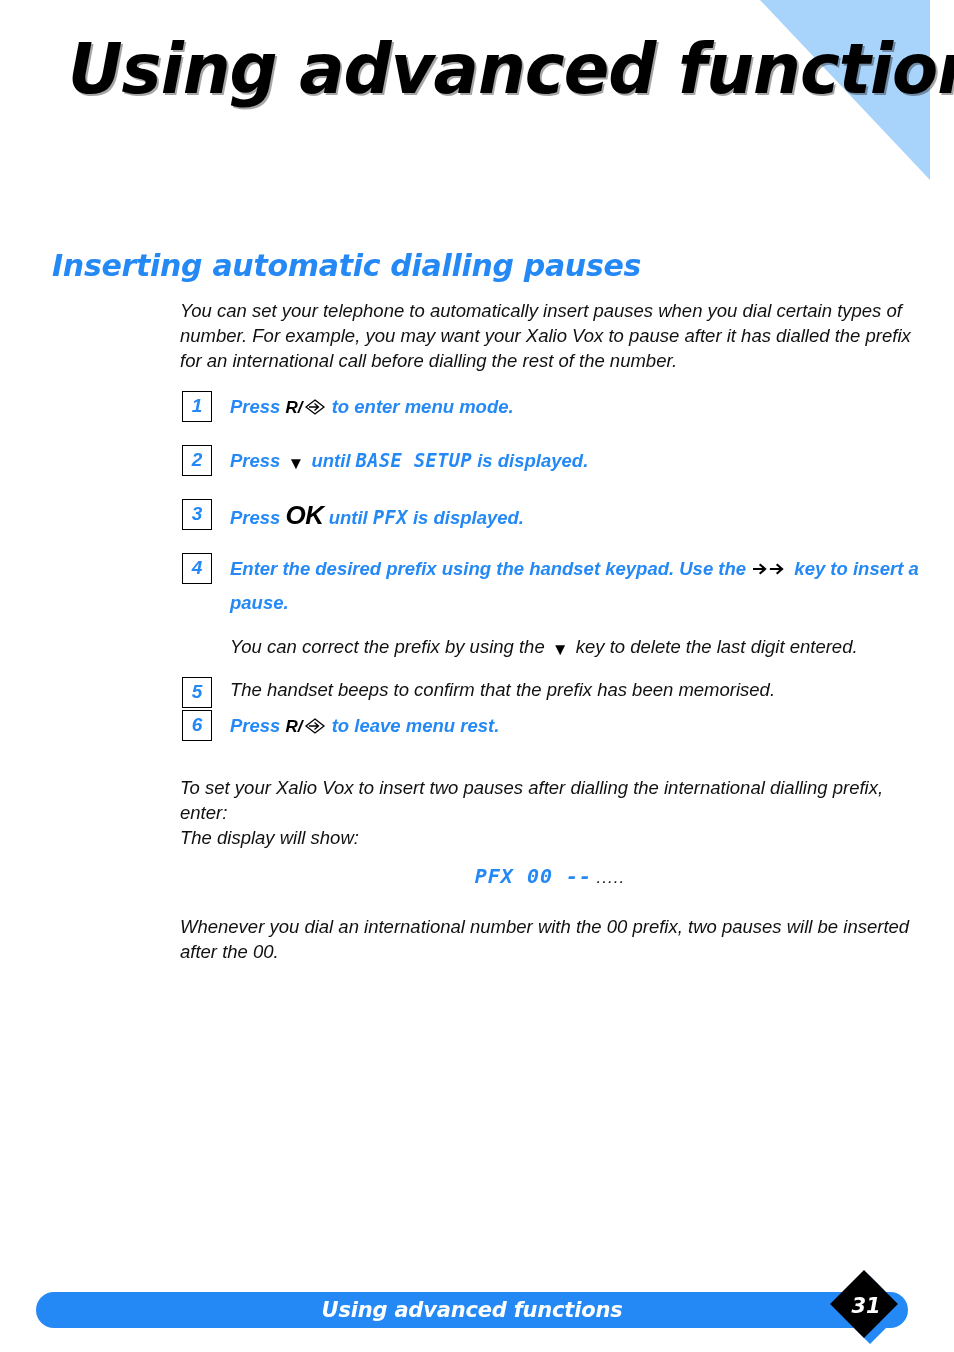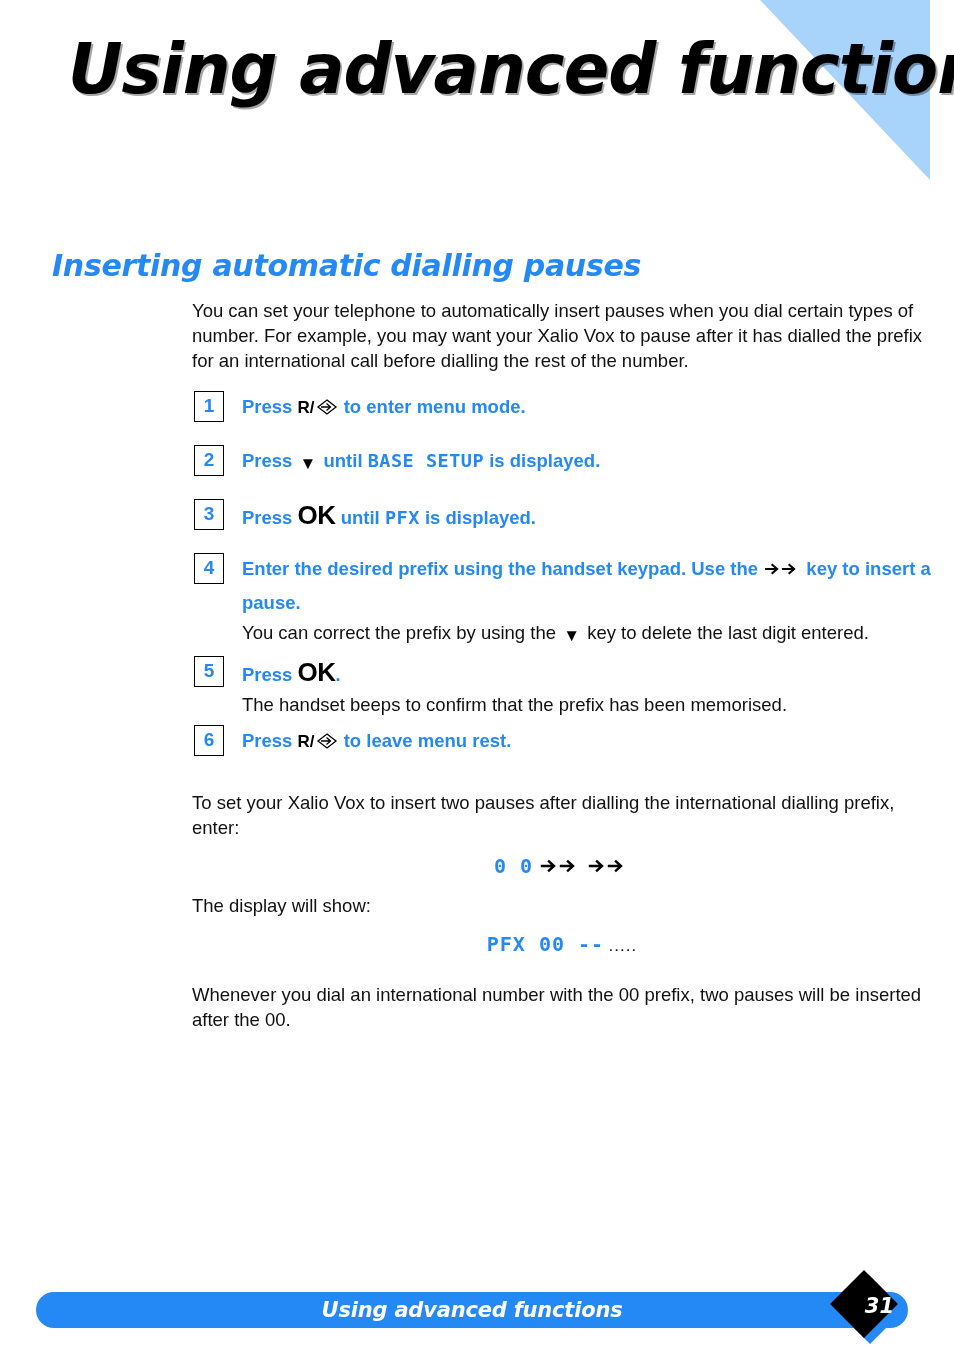--- a/index.html
+++ b/index.html
@@ -59,23 +59,24 @@
     font-style: italic;
     font-size: 30px;
     color: #2589f5;
     letter-spacing: -0.3px;
     white-space: nowrap;
   }
 
   
   .content {
     position: absolute;
-    left: 192px;
+    left: 180px;
     top: 298px;
     width: 740px;
+    font-style: italic;
   }
 
   .body-para {
     font-size: 18.5px;
     line-height: 25px;
     color: #111111;
     margin: 0;
   }
 
   
@@ -105,21 +106,21 @@
     font-weight: bold;
     font-size: 18.5px;
     line-height: 32px;
     color: #2589f5;
   }
   .step-sub {
     font-weight: normal;
     font-size: 18.5px;
     line-height: 25px;
     color: #111111;
-    margin-top: 1px;
+    margin-top: 15px;
   }
   .mono-blue {
     font-family: "DejaVu Sans Mono", monospace;
     font-weight: bold;
     color: #2589f5;
     letter-spacing: 0.5px;
     text-align: right;
   }
   .key-ok {
     font-family: "Liberation Sans", sans-serif;
@@ -252,21 +253,21 @@
     background: #000000;
     transform: rotate(45deg);
   }
   .badge-num {
     position: absolute;
     left: 0;
     top: 0;
     width: 56px;
     height: 56px;
     line-height: 56px;
-    text-align: right;
+    text-align: center;
     font-family: "DejaVu Sans", sans-serif;
     font-weight: bold;
     font-style: italic;
     font-size: 21px;
     color: #ffffff;
     z-index: 3;
   }
 </style>
 </head>
 <body>
@@ -330,55 +331,40 @@
       </div>
       <div class="step-sub">
         <span>You can correct the prefix by using the</span>
         <span class="icon-down">▼</span>
         <span>key to delete the last digit entered.</span>
       </div>
     </div>
 
     <div class="step step-5">
       <div class="step-num">5</div>
-      <div class="step-text">
-        <span>Press</span>
-        <span class="key-ok">OK</span><span>.</span>
-      </div>
       <div class="step-sub">The handset beeps to confirm that the prefix has been memorised.</div>
     </div>
 
     <div class="step step-6">
       <div class="step-num">6</div>
       <div class="step-text">
         <span>Press</span>
         <span class="key-r">R/</span><span class="icon-flash"><svg width="22" height="18" viewBox="0 0 22 18">
               <polygon points="11,2 20,9 11,16 2,9" fill="none" stroke="#000" stroke-width="1.3"></polygon>
               <path d="M5 9 L14 9 M10.5 5.5 L14.5 9 L10.5 12.5" fill="none" stroke="#000" stroke-width="1.3"></path>
             </svg></span>
         <span>to leave menu rest.</span>
       </div>
     </div>
 
   </div>
 
   <div class="example-block">
     <div class="example-line">To set your Xalio Vox to insert two pauses after dialling the international dialling prefix, enter:</div>
 
-    <div class="centered-code">
-      <span class="code-blue">0 0</span>
-      <span class="icon-pause"><svg width="40" height="18" viewBox="0 0 40 18">
-            <path d="M2 9 L13 9 M9 4.5 L14 9 L9 13.5" fill="none" stroke="#000" stroke-width="2.4" stroke-linecap="square"></path>
-            <path d="M21 9 L32 9 M28 4.5 L33 9 L28 13.5" fill="none" stroke="#000" stroke-width="2.4" stroke-linecap="square"></path>
-          </svg></span>
-      <span class="icon-pause"><svg width="40" height="18" viewBox="0 0 40 18">
-            <path d="M2 9 L13 9 M9 4.5 L14 9 L9 13.5" fill="none" stroke="#000" stroke-width="2.4" stroke-linecap="square"></path>
-            <path d="M21 9 L32 9 M28 4.5 L33 9 L28 13.5" fill="none" stroke="#000" stroke-width="2.4" stroke-linecap="square"></path>
-          </svg></span>
-    </div>
 
     <div class="example-line">The display will show:</div>
 
     <div class="centered-code">
       <span class="code-blue">PFX 00 --</span>
       <span class="code-dots">.....</span>
     </div>
 
     <div class="example-line closing-para">Whenever you dial an international number with the 00 prefix, two pauses will be inserted after the 00.</div>
   </div>

